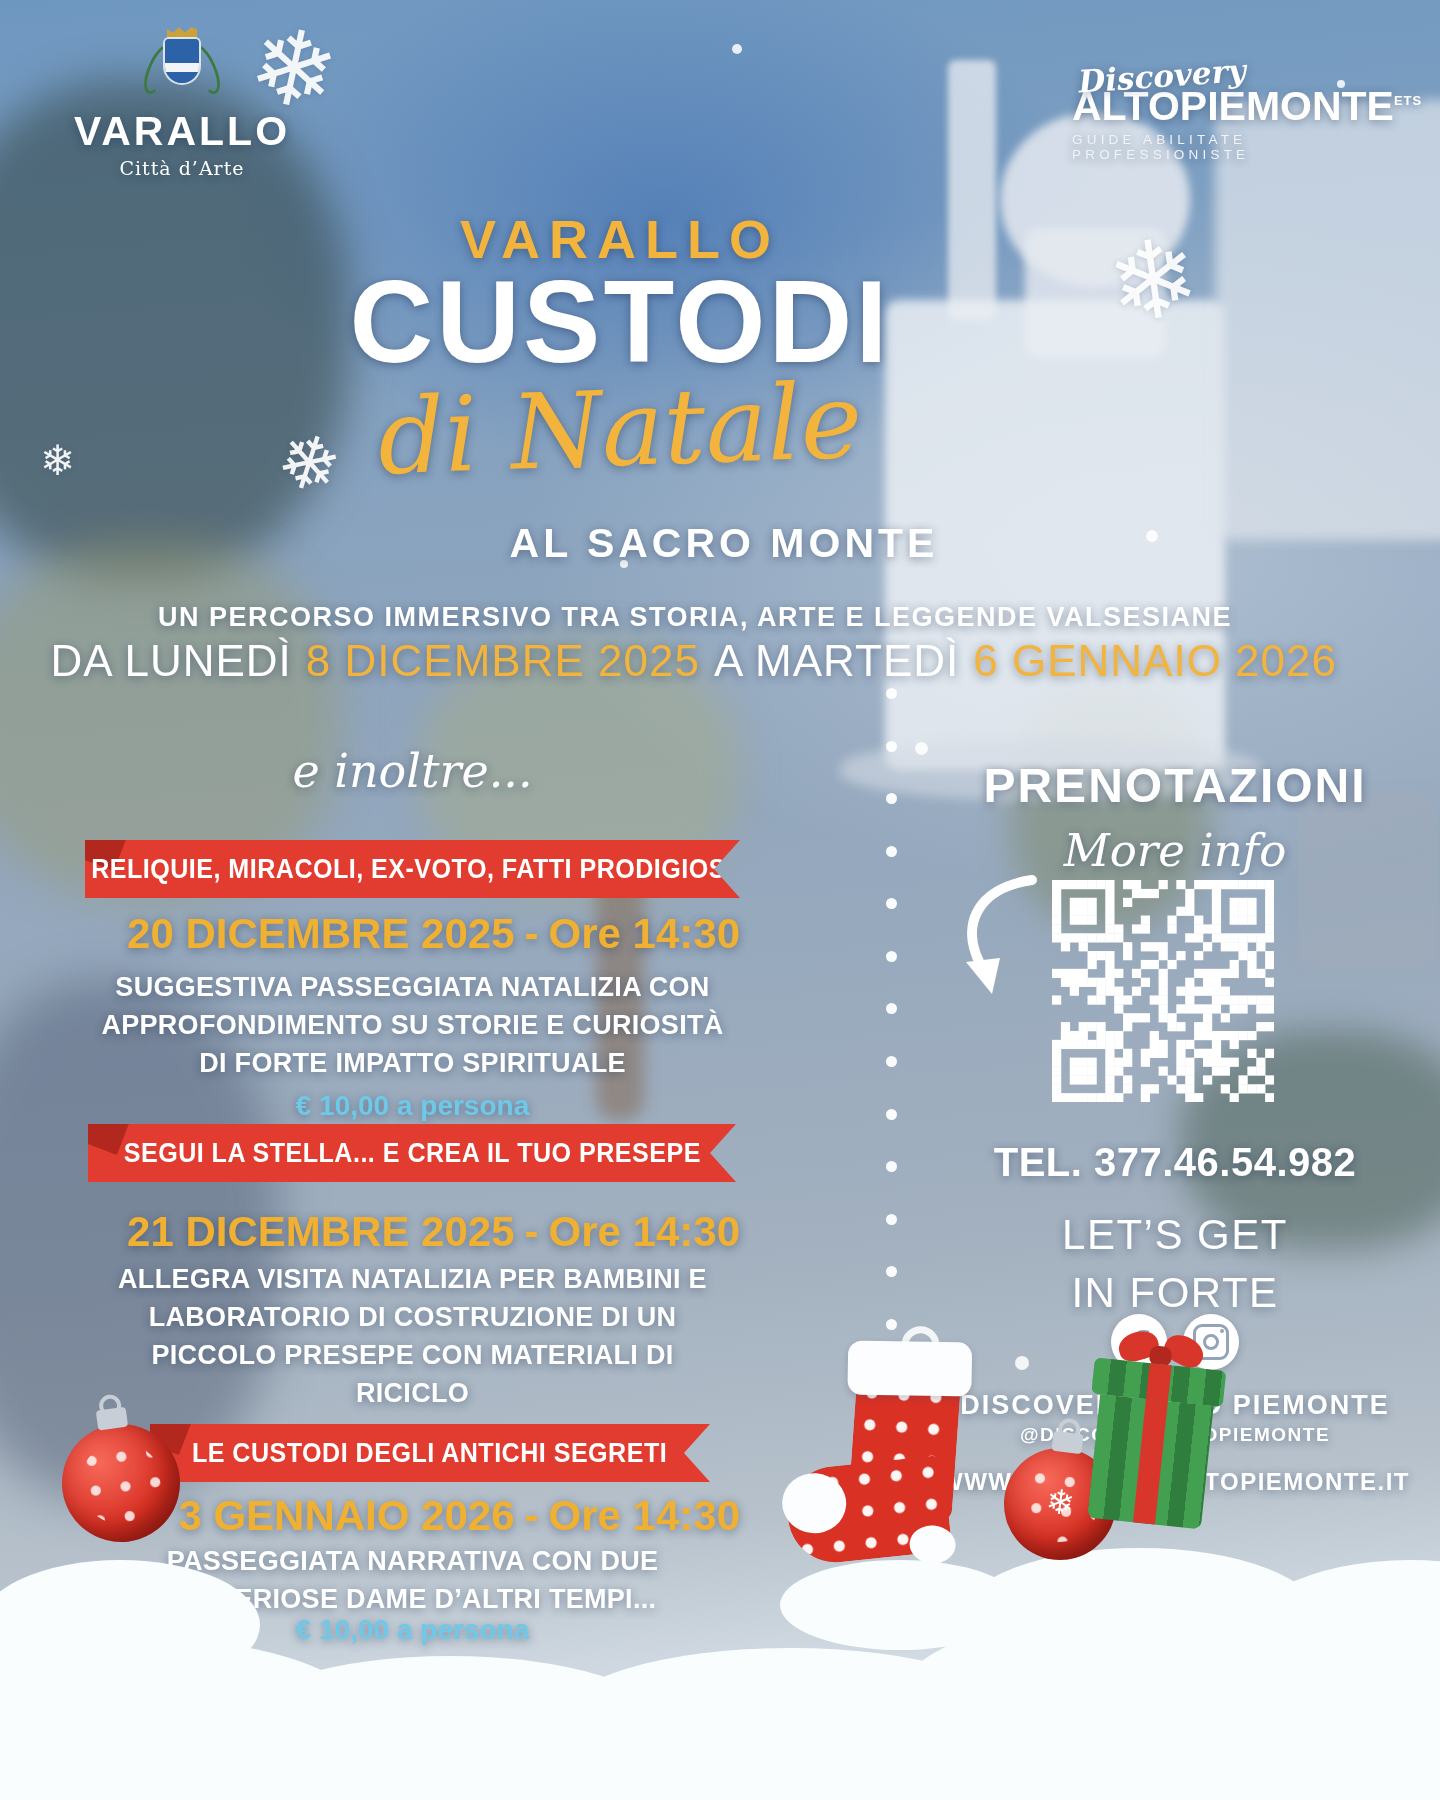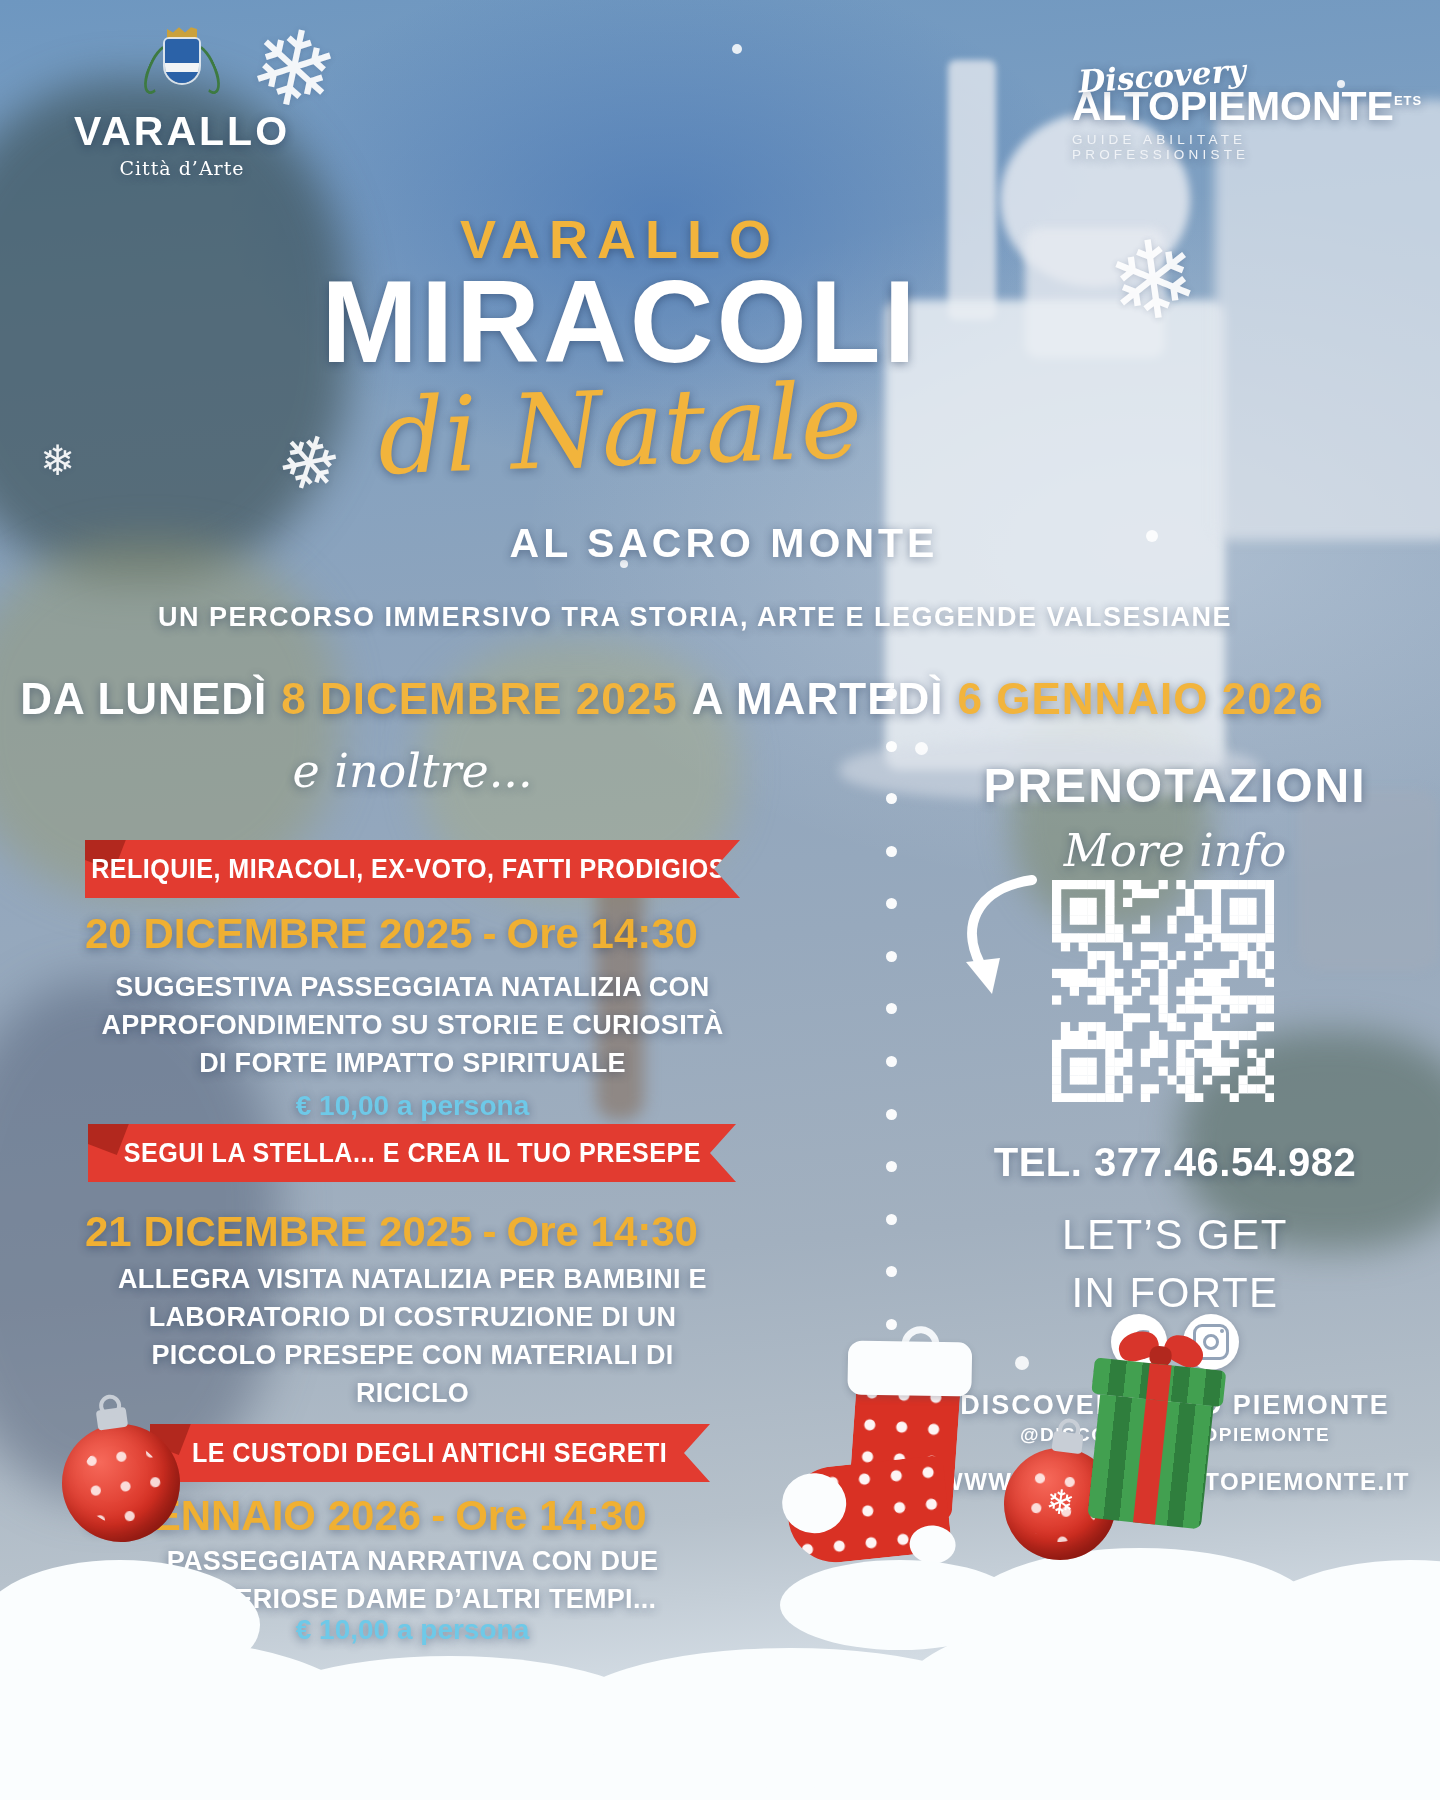--- a/index.html
+++ b/index.html
@@ -35,31 +35,31 @@
   .disc-main .piemonte{font-weight:800;}
   .disc-main sup{font-size:13px;font-weight:700;letter-spacing:1px;}
   .disc-tag{font-size:13.5px;letter-spacing:4.2px;margin-top:5px;color:#f0f3f7;}
 
   
   .pretitle{left:30px;top:208px;width:1180px;text-align:center;font-size:54px;font-weight:800;letter-spacing:9px;color:#F2B43C;}
   .big-title{left:30px;top:262px;width:1180px;text-align:center;font-size:116px;font-weight:800;letter-spacing:3px;line-height:1.05;}
   .script-title{left:30px;top:368px;width:1180px;text-align:center;font-size:104px;color:#F2B43C;transform:rotate(-2deg);}
   .location{left:104px;top:520px;width:1240px;text-align:center;font-size:41px;font-weight:800;letter-spacing:4px;}
   .tagline-line{left:0;top:602px;width:1390px;text-align:center;font-size:27px;font-weight:700;letter-spacing:1.5px;}
-  .daterange{left:0;top:674px;width:1344px;text-align:center;font-size:44px;font-weight:700;letter-spacing:1px;white-space:nowrap;}
+  .daterange{left:0;top:636px;width:1344px;text-align:right;font-size:44px;font-weight:400;letter-spacing:1px;white-space:nowrap;}
   .daterange .y{color:#F2B43C;}
   .daterange span{margin:0 7px;}
 
   
   .events-intro{left:85px;top:744px;width:655px;text-align:center;font-size:46px;}
   .ribbon{position:absolute;height:58px;background:#E23B30;display:flex;align-items:center;justify-content:center;
           clip-path:polygon(0 0,100% 0,calc(100% - 26px) 50%,100% 100%,0 100%);box-shadow:0 4px 10px rgba(30,30,60,.25);}
   .fold{position:absolute;width:52px;height:36px;background:#b2281e;top:-13px;left:-15px;transform:rotate(21deg);z-index:-1;}
   .ribbon .txt{font-size:27px;font-weight:800;letter-spacing:.5px;white-space:nowrap;transform:scaleX(.93);display:inline-block;}
-  .ev-date{position:absolute;left:85px;width:655px;text-align:left;color:#F0B032;font-size:42px;font-weight:800;white-space:nowrap;}
+  .ev-date{position:absolute;left:85px;width:655px;text-align:right;color:#F0B032;font-size:42px;font-weight:800;white-space:nowrap;}
   .ev-date .sep{margin:0 10px;}
   .ev-desc{position:absolute;left:100px;width:625px;text-align:center;font-size:27px;font-weight:700;line-height:38px;letter-spacing:.3px;}
   .ev-price{position:absolute;left:85px;width:655px;text-align:center;color:#6EC9E8;font-size:28px;font-weight:700;}
 
   
   .divider{left:884px;top:688px;width:14px;height:905px;display:flex;flex-direction:column;justify-content:space-between;align-items:center;}
   .divider .dot{width:11px;height:11px;border-radius:50%;background:rgba(255,255,255,.95);}
 
   
   .bk-title{left:925px;top:758px;width:500px;text-align:center;font-size:48px;font-weight:800;letter-spacing:2px;}
@@ -157,21 +157,21 @@
     <div class="varallo-tag sh">Città d’Arte</div>
   </div>
 
   <div class="abs discovery-logo">
     <div class="disc-script script sh">Discovery</div>
     <div class="disc-main sh"><span class="alto">ALTO</span><span class="piemonte">PIEMONTE</span><sup>ETS</sup></div>
     <div class="disc-tag sh">GUIDE ABILITATE PROFESSIONISTE</div>
   </div>
 
   <div class="abs pretitle sh">VARALLO</div>
-  <div class="abs big-title sh">MIRACOLI</div>
+  <div class="abs big-title sh">CUSTODI</div>
   <div class="abs script-title script sh">di Natale</div>
   <div class="abs location sh">AL SACRO MONTE</div>
   <div class="abs tagline-line sh">UN PERCORSO IMMERSIVO TRA STORIA, ARTE E LEGGENDE VALSESIANE</div>
   <div class="abs daterange sh">
     <span>DA LUNEDÌ</span><span class="y">8 DICEMBRE 2025</span><span>A MARTEDÌ</span><span class="y">6 GENNAIO 2026</span>
   </div>
 
   <div class="abs events-intro script sh">e inoltre...</div>
 
   <div class="ribbon" style="left:85px;top:840px;width:655px;">

